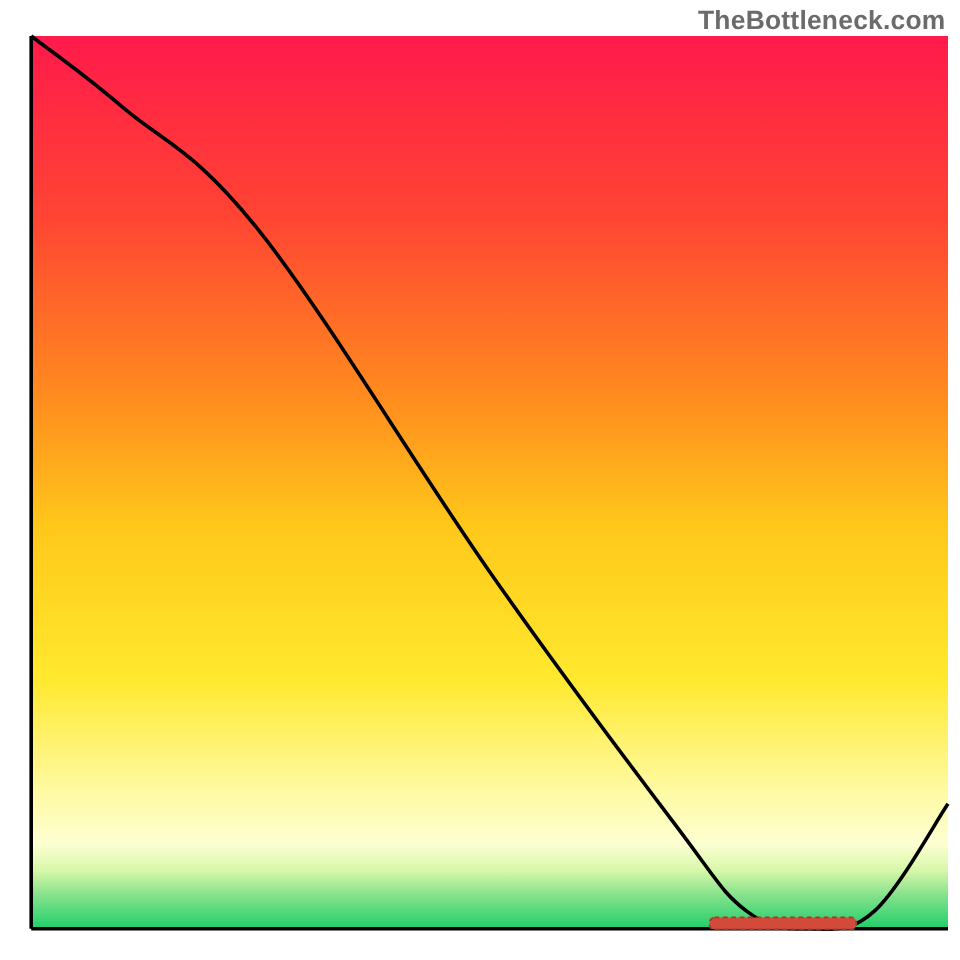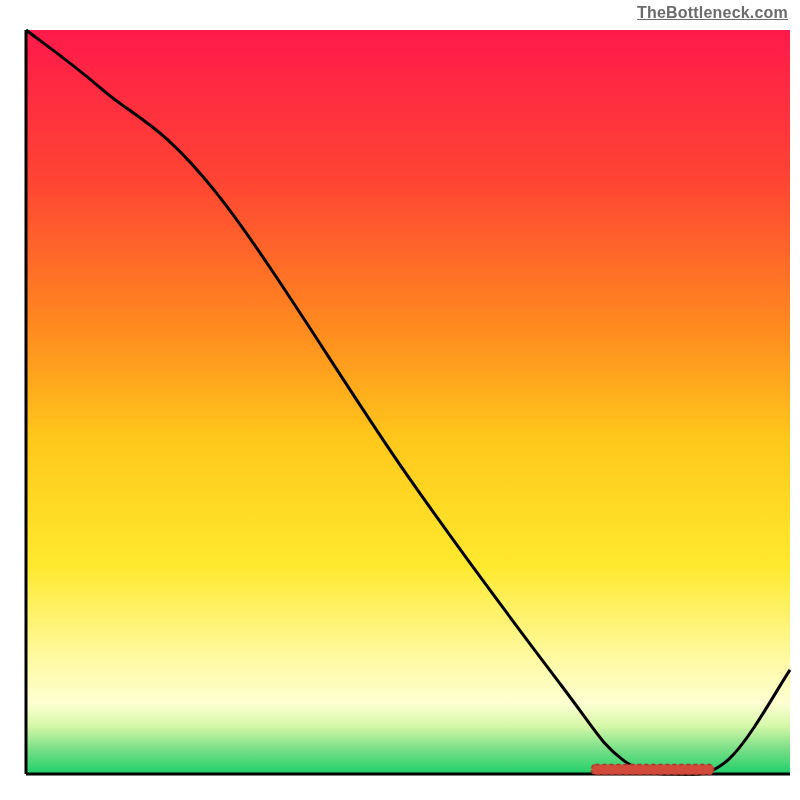--- a/index.html
+++ b/index.html
@@ -13,26 +13,25 @@
   }
   .frame {
     position: relative;
     width: 800px;
     height: 800px;
   }
   .watermark {
     position: absolute;
     top: 4px;
     right: 12px;
-    font-size: 16px;
+    font-size: 22px;
     font-weight: 600;
     color: #6b6b6b;
     letter-spacing: 0.2px;
     user-select: none;
-    text-decoration: underline;
   }
   svg {
     display: block;
   }
 </style>
 </head>
 <body>
 
 <div class="frame">
   <div class="watermark">TheBottleneck.com</div>

